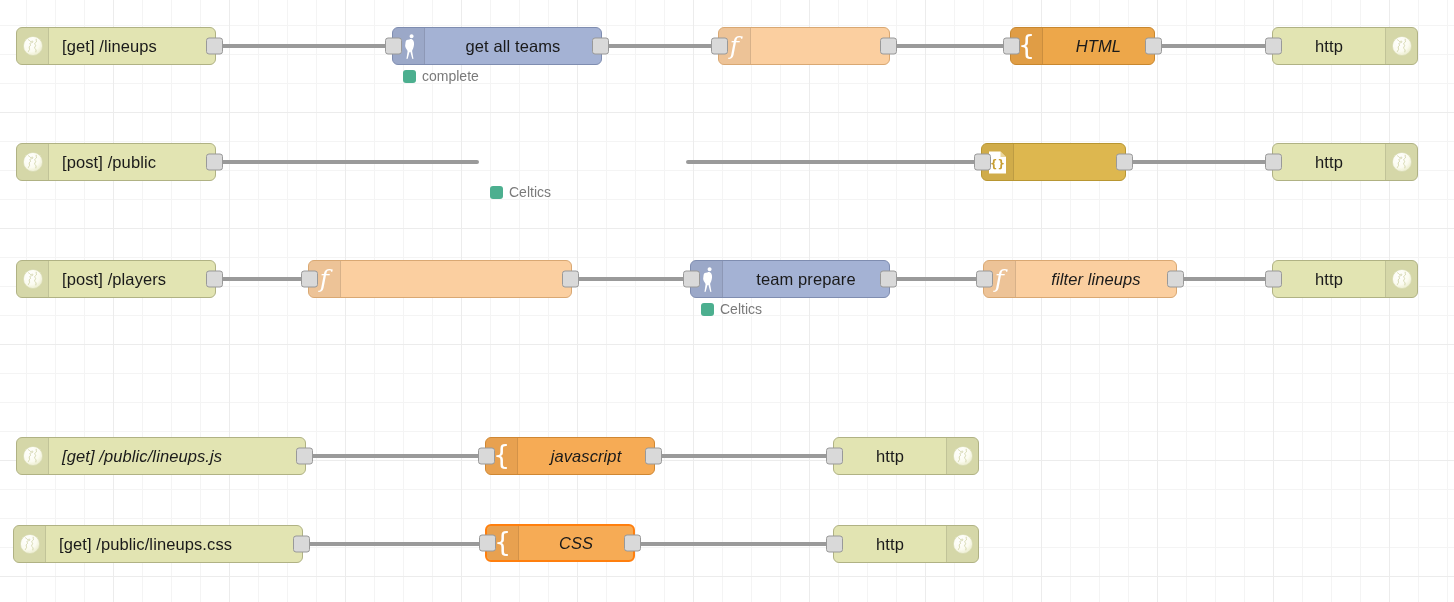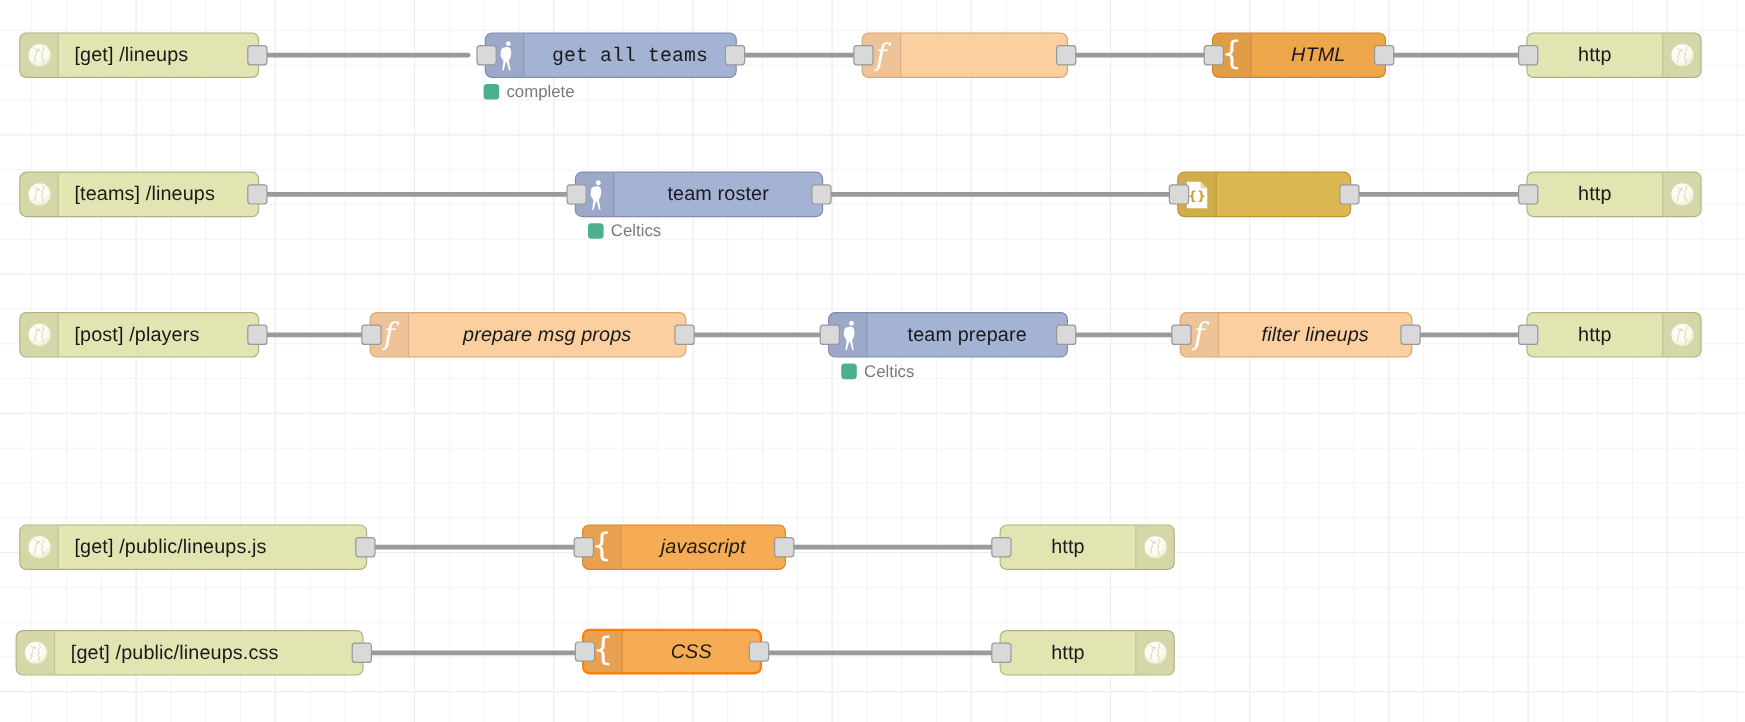--- a/index.html
+++ b/index.html
@@ -187,21 +187,21 @@
               <path d="M7.2 5.2c1.3.4 1.1 1.6 2.2 1.9.9.3 1.2-.6 2.2-.3.7.2.4 1.2-.3 1.5-.9.4-2.2-.1-2.6.8-.3.8.8 1.2.7 2-.1.9-1.3 1-1.6 1.9-.3 1 .7 1.7.5 2.7-.2.9-1.3 1.3-1.4 2.2" fill="none" stroke="#cfd1a4" stroke-width="0.9" stroke-linecap="round"></path>
               <path d="M15.3 4.6c-.3 1.1.8 1.8.5 2.8-.3.9-1.6.8-1.9 1.7-.3 1 1 1.5 1 2.5s-1.2 1.4-1.2 2.4c0 1.1 1.4 1.3 1.7 2.3.2.8-.5 1.4-.4 2.2" fill="none" stroke="#cfd1a4" stroke-width="0.9" stroke-linecap="round"></path>
               <circle cx="12" cy="12" r="10.5" fill="none" stroke="#d6d8b0" stroke-width="0.8"></circle>
             </svg>
           </span>
         </div>
         <div class="label left">[get] /lineups</div>
       </div>
       <div class="port out"></div>
     </div>
-    <div class="node n-nba" style="left: 404px; top: 27px; width: 210px; font-family: Liberation Mono, monospace;">
+    <div class="node n-nba" style="left: 392px; top: 27px; width: 210px;">
       <div class="node-body">
         <div class="icon-box left">
           <span class="glyph-nba">
             <svg width="20" height="26" viewBox="0 0 20 26" aria-hidden="true">
               <path fill="#ffffff" d="M12.6 1.3c1.1 0 2 .9 2 2s-.9 2-2 2-2-.9-2-2 .9-2 2-2z"></path>
               <path fill="#ffffff" d="M11.3 6.1c1.5 0 2.6.6 3.2 1.8.5 1 .6 2.4.5 3.9-.1 1.3-.4 2.4-.8 3.4l-.9 2.1c-.2.5-.2.8-.1 1.2l1.2 6.9c.1.5-.2.7-.6.6-.4-.1-.6-.3-.7-.7l-1.6-6c-.1-.4-.3-.6-.6-.4-.3.2-.5.5-.6.9l-1.5 5.5c-.1.4-.3.6-.7.7-.4.1-.7-.1-.6-.6l1-6.6c.1-.6 0-1-.3-1.5l-1.4-2.4c-.5-.9-.7-1.7-.6-2.6l.4-3.3c.1-.9.5-1.5 1.2-1.9.7-.4 1.6-.6 2.5-.7z"></path>
             </svg>
           </span>
         </div>
         <div class="label center">get all teams</div>
@@ -267,37 +267,22 @@
                   <stop offset="100%" stop-color="#e9eac8"></stop>
                 </radialGradient>
               </defs>
               <circle cx="12" cy="12" r="10.5" fill="url(#gg)"></circle>
               <path d="M7.2 5.2c1.3.4 1.1 1.6 2.2 1.9.9.3 1.2-.6 2.2-.3.7.2.4 1.2-.3 1.5-.9.4-2.2-.1-2.6.8-.3.8.8 1.2.7 2-.1.9-1.3 1-1.6 1.9-.3 1 .7 1.7.5 2.7-.2.9-1.3 1.3-1.4 2.2" fill="none" stroke="#cfd1a4" stroke-width="0.9" stroke-linecap="round"></path>
               <path d="M15.3 4.6c-.3 1.1.8 1.8.5 2.8-.3.9-1.6.8-1.9 1.7-.3 1 1 1.5 1 2.5s-1.2 1.4-1.2 2.4c0 1.1 1.4 1.3 1.7 2.3.2.8-.5 1.4-.4 2.2" fill="none" stroke="#cfd1a4" stroke-width="0.9" stroke-linecap="round"></path>
               <circle cx="12" cy="12" r="10.5" fill="none" stroke="#d6d8b0" stroke-width="0.8"></circle>
             </svg>
           </span>
         </div>
-        <div class="label left">[teams] /lineups</div>
-      </div>
-      <div class="port out"></div>
-    </div>
-    <div class="node n-nba" style="left: 479px; top: 143px; width: 207px;">
-      <div class="node-body">
-        <div class="icon-box left">
-          <span class="glyph-nba">
-            <svg width="20" height="26" viewBox="0 0 20 26" aria-hidden="true">
-              <path fill="#ffffff" d="M12.6 1.3c1.1 0 2 .9 2 2s-.9 2-2 2-2-.9-2-2 .9-2 2-2z"></path>
-              <path fill="#ffffff" d="M11.3 6.1c1.5 0 2.6.6 3.2 1.8.5 1 .6 2.4.5 3.9-.1 1.3-.4 2.4-.8 3.4l-.9 2.1c-.2.5-.2.8-.1 1.2l1.2 6.9c.1.5-.2.7-.6.6-.4-.1-.6-.3-.7-.7l-1.6-6c-.1-.4-.3-.6-.6-.4-.3.2-.5.5-.6.9l-1.5 5.5c-.1.4-.3.6-.7.7-.4.1-.7-.1-.6-.6l1-6.6c.1-.6 0-1-.3-1.5l-1.4-2.4c-.5-.9-.7-1.7-.6-2.6l.4-3.3c.1-.9.5-1.5 1.2-1.9.7-.4 1.6-.6 2.5-.7z"></path>
-            </svg>
-          </span>
-        </div>
-        <div class="label center">team roster</div>
-      </div>
-      <div class="port in"></div>
+        <div class="label left">[post] /public</div>
+      </div>
       <div class="port out"></div>
     </div>
     <div class="status" style="left: 490px; top: 184px;">
       <span class="status-dot"></span>
       <span>Celtics</span>
     </div>
     <div class="node n-json" style="left: 981px; top: 143px; width: 145px;">
       <div class="node-body">
         <div class="icon-box left">
           <span class="glyph-json">
@@ -356,21 +341,20 @@
         </div>
         <div class="label left">[post] /players</div>
       </div>
       <div class="port out"></div>
     </div>
     <div class="node n-function" style="left: 308px; top: 260px; width: 264px;">
       <div class="node-body">
         <div class="icon-box left">
           <span class="glyph-fn">f</span>
         </div>
-        <div class="label center italic">prepare msg props</div>
       </div>
       <div class="port in"></div>
       <div class="port out"></div>
     </div>
     <div class="node n-nba" style="left: 690px; top: 260px; width: 200px;">
       <div class="node-body">
         <div class="icon-box left">
           <span class="glyph-nba">
             <svg width="20" height="26" viewBox="0 0 20 26" aria-hidden="true">
               <path fill="#ffffff" d="M12.6 1.3c1.1 0 2 .9 2 2s-.9 2-2 2-2-.9-2-2 .9-2 2-2z"></path>
@@ -413,21 +397,21 @@
               <circle cx="12" cy="12" r="10.5" fill="url(#gg)"></circle>
               <path d="M7.2 5.2c1.3.4 1.1 1.6 2.2 1.9.9.3 1.2-.6 2.2-.3.7.2.4 1.2-.3 1.5-.9.4-2.2-.1-2.6.8-.3.8.8 1.2.7 2-.1.9-1.3 1-1.6 1.9-.3 1 .7 1.7.5 2.7-.2.9-1.3 1.3-1.4 2.2" fill="none" stroke="#cfd1a4" stroke-width="0.9" stroke-linecap="round"></path>
               <path d="M15.3 4.6c-.3 1.1.8 1.8.5 2.8-.3.9-1.6.8-1.9 1.7-.3 1 1 1.5 1 2.5s-1.2 1.4-1.2 2.4c0 1.1 1.4 1.3 1.7 2.3.2.8-.5 1.4-.4 2.2" fill="none" stroke="#cfd1a4" stroke-width="0.9" stroke-linecap="round"></path>
               <circle cx="12" cy="12" r="10.5" fill="none" stroke="#d6d8b0" stroke-width="0.8"></circle>
             </svg>
           </span>
         </div>
       </div>
       <div class="port in"></div>
     </div>
-    <div class="node n-http" style="left: 16px; top: 437px; width: 290px;">
+    <div class="node n-http" style="left: 16px; top: 437px; width: 290px; font-style: italic;">
       <div class="node-body">
         <div class="icon-box left">
           <span class="glyph-globe">
             <svg width="22" height="22" viewBox="0 0 24 24" aria-hidden="true">
               <defs>
                 <radialGradient id="gg" cx="38%" cy="32%" r="75%">
                   <stop offset="0%" stop-color="#ffffff"></stop>
                   <stop offset="62%" stop-color="#fbfbf0"></stop>
                   <stop offset="100%" stop-color="#e9eac8"></stop>
                 </radialGradient>

